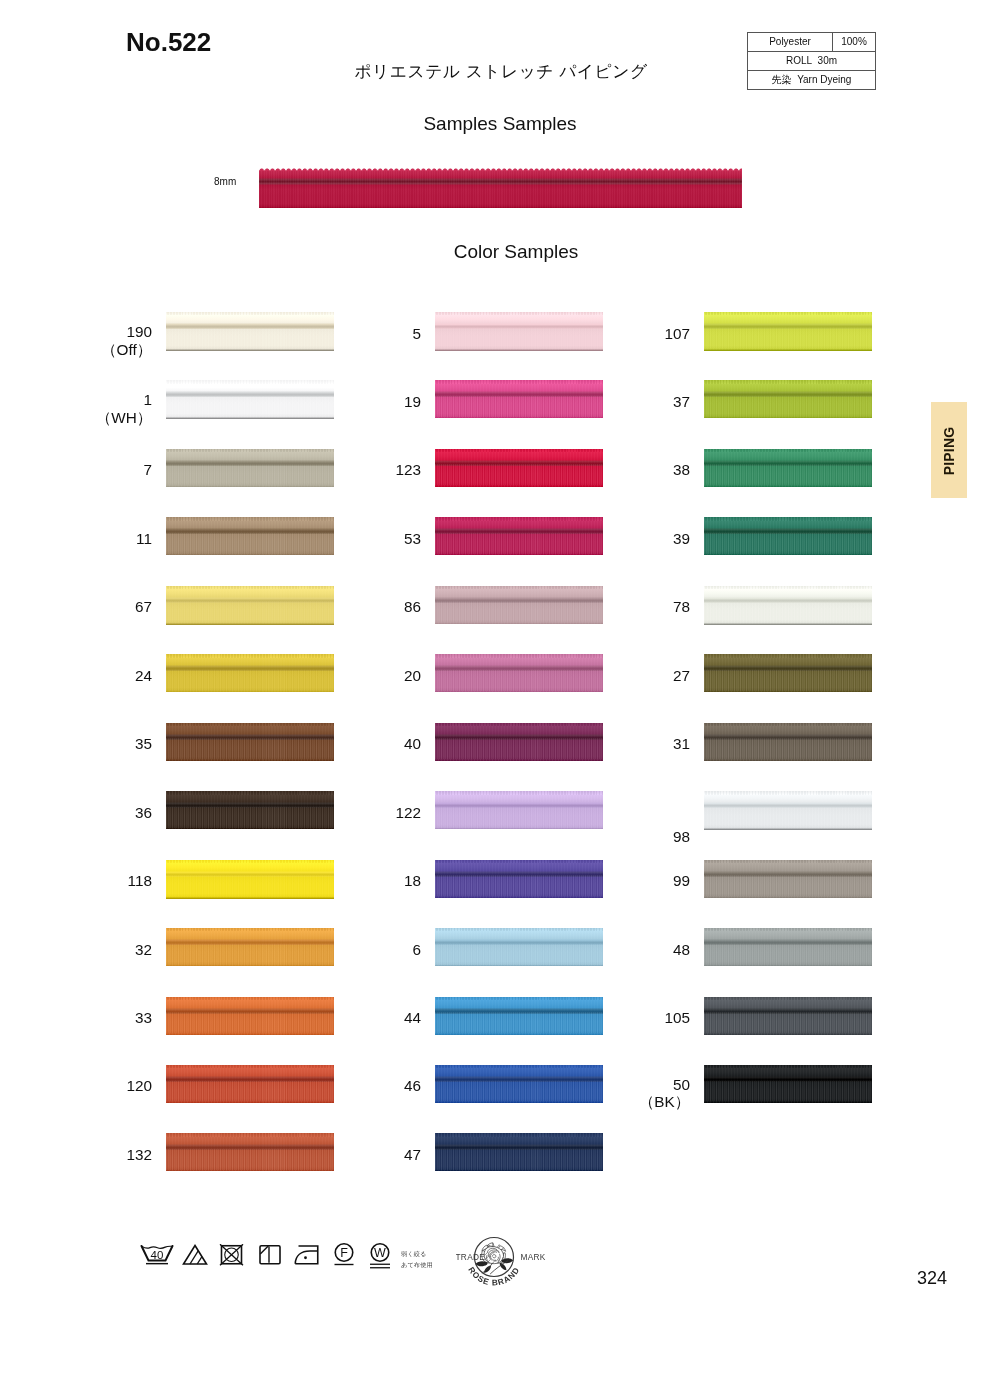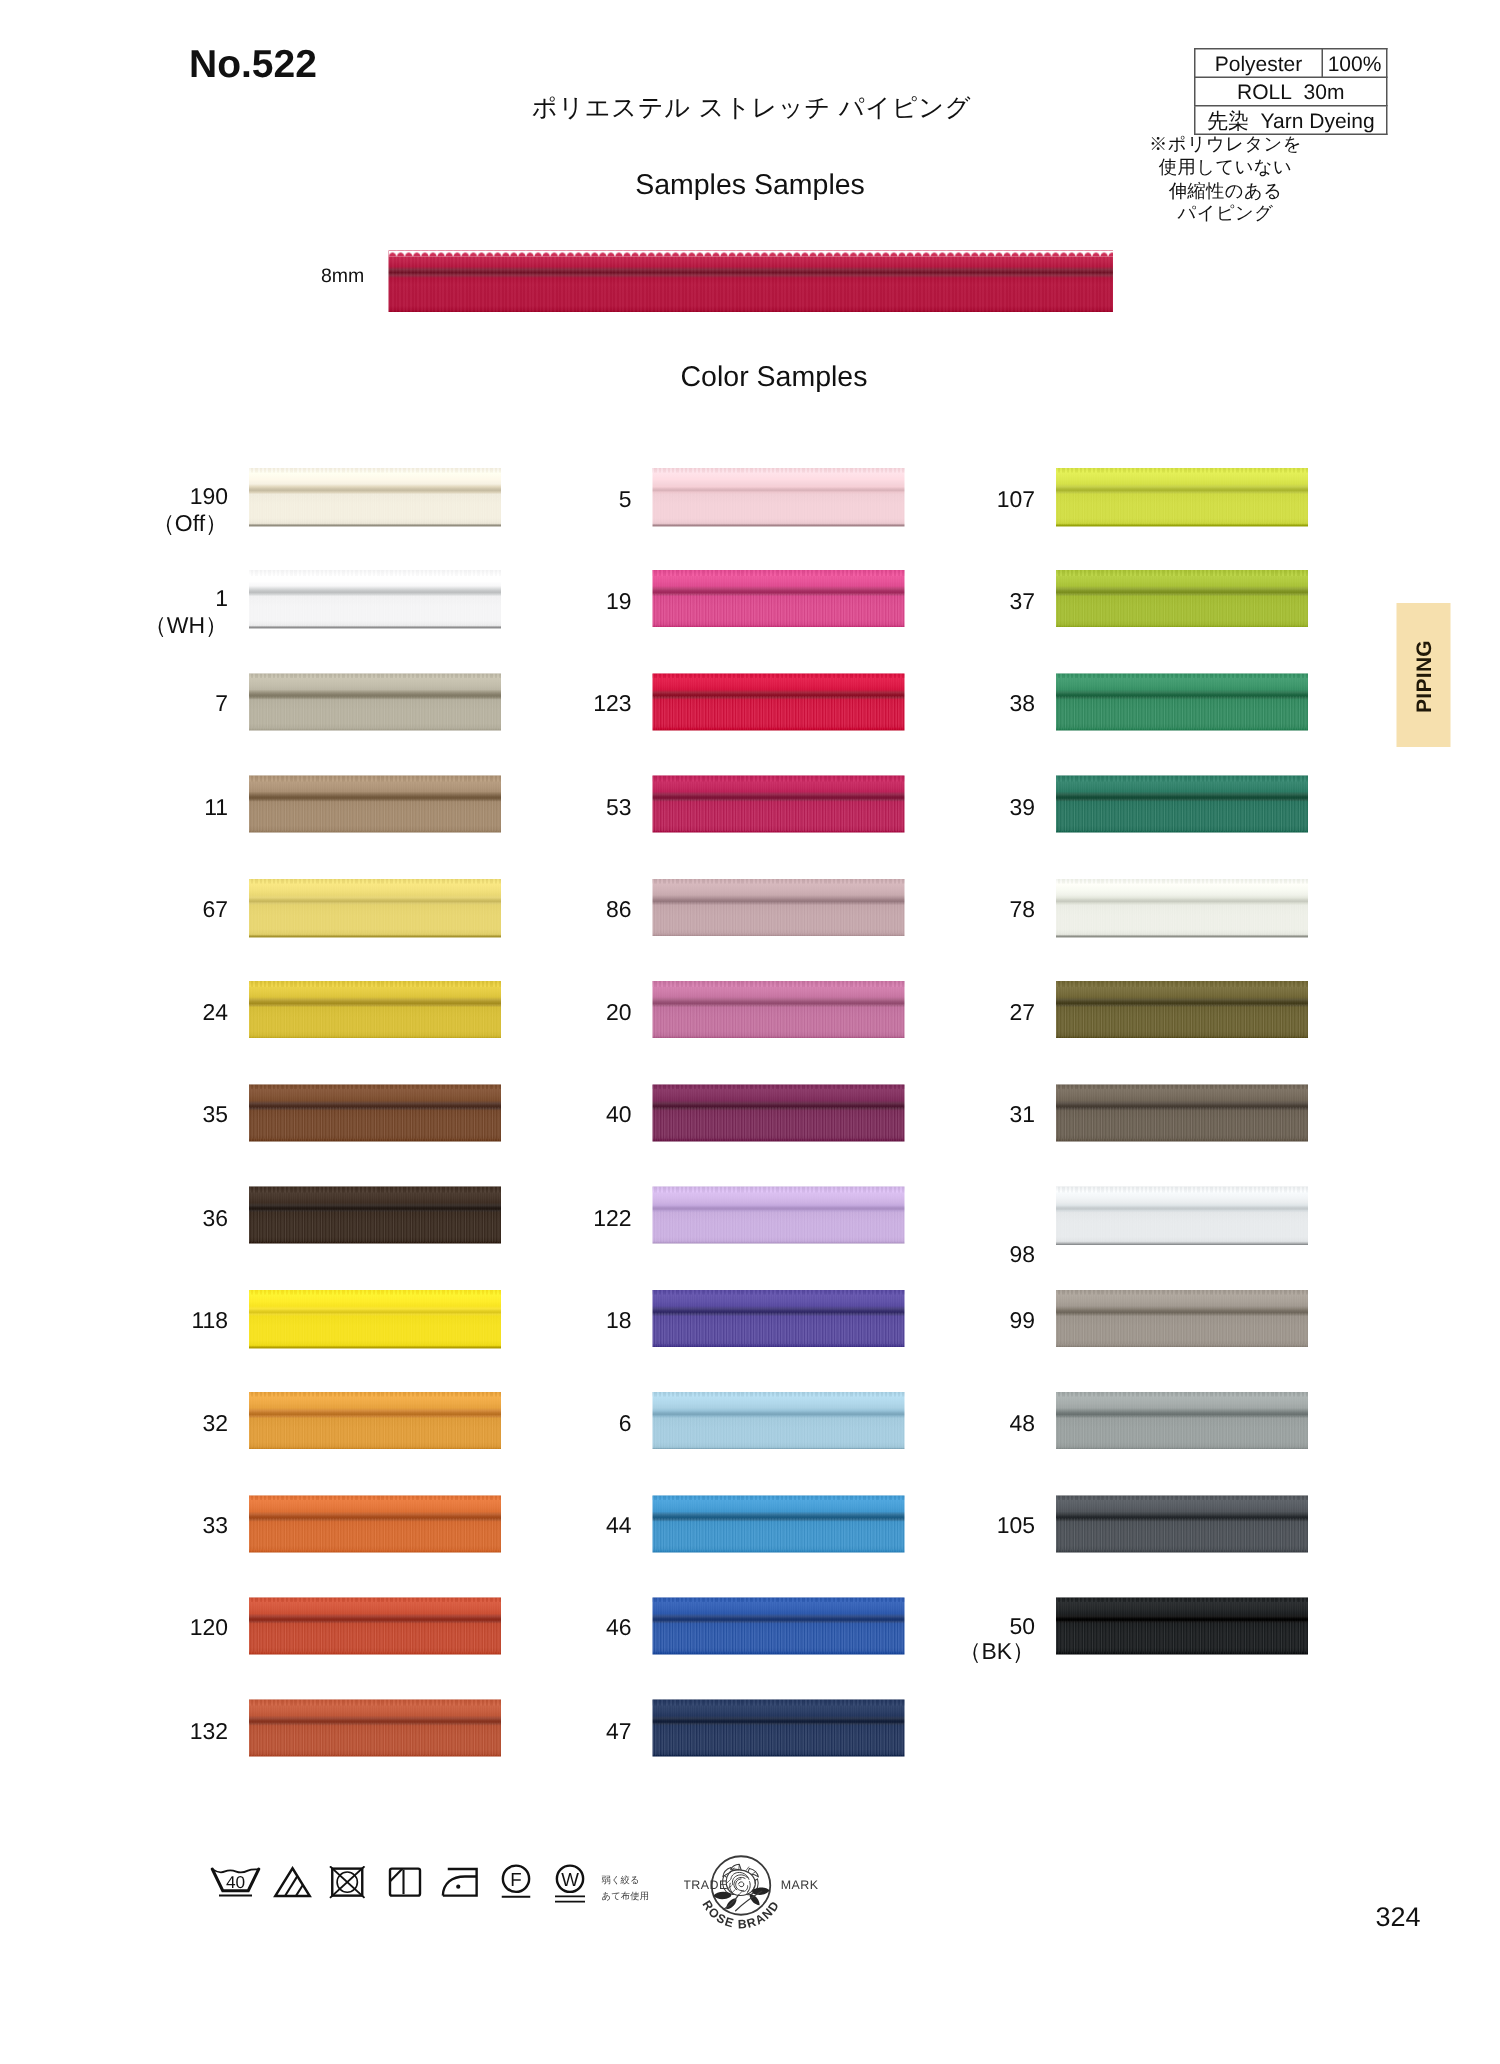--- a/index.html
+++ b/index.html
@@ -7,34 +7,34 @@
   body{width:1000px;height:1376px;background:#fff;font-family:"Liberation Sans",sans-serif;color:#111;position:relative;overflow:hidden;
        -webkit-font-smoothing:antialiased;}
   .page{position:absolute;left:0;top:0;width:1000px;height:1376px;}
 
   
   #product-code{position:absolute;left:126px;top:27px;font-size:26px;font-weight:bold;}
   #main-title{position:absolute;left:251px;top:25px;width:500px;text-align:center;font-size:31.6px;letter-spacing:0px;white-space:nowrap;}
   #sub-title{position:absolute;left:251px;top:60px;width:500px;text-align:center;font-size:16.8px;letter-spacing:0.5px;}
 
   
-  #spec-table{position:absolute;left:796px;top:32px;width:126px;border-collapse:collapse;font-size:14px;
+  #spec-table{position:absolute;left:747px;top:32px;width:126px;border-collapse:collapse;font-size:10px;
       table-layout:fixed;}
   #spec-table td{border:1px solid #555;text-align:center;padding:0;height:18px;white-space:nowrap;line-height:18px;}
   #spec-table td.c-mat{width:84px;}
   #spec-table td.c-pct{width:42px;}
   #spec-note{position:absolute;left:748px;top:89px;width:138px;text-align:center;font-size:12.2px;line-height:1.27;letter-spacing:0.3px;}
 
   
   .section-title{position:absolute;left:0;width:1000px;text-align:center;font-size:19px;}
   #quality-title{top:113px;}
   #color-title{top:241px;margin-left:16px;}
 
   
-  #quality-label{position:absolute;left:214px;top:176px;font-size:13px;}
+  #quality-label{position:absolute;left:214px;top:176px;font-size:10px;}
   #quality-strip{position:absolute;left:259px;top:167px;width:483px;height:41px;}
 
   
   .piping{position:relative;overflow:hidden;}
   .piping .weave-tex{position:absolute;left:0;right:0;top:0;bottom:0;
       -webkit-mask-image:linear-gradient(to bottom, rgba(0,0,0,.55) 0%, rgba(0,0,0,.55) 28%, rgba(0,0,0,.25) 38%, rgba(0,0,0,1) 46%, rgba(0,0,0,1) 100%);
       mask-image:linear-gradient(to bottom, rgba(0,0,0,.55) 0%, rgba(0,0,0,.55) 28%, rgba(0,0,0,.25) 38%, rgba(0,0,0,1) 46%, rgba(0,0,0,1) 100%);
       background-image:repeating-linear-gradient(90deg,
          rgba(255,255,255,.042) 0px, rgba(255,255,255,.042) 0.7px,
          rgba(0,0,0,.021) 0.7px, rgba(0,0,0,.021) 1.5px);}
@@ -82,26 +82,20 @@
       <td class="c-pct">100%</td>
     </tr>
     <tr>
       <td colspan="2">ROLL&nbsp; 30m</td>
     </tr>
     <tr>
       <td colspan="2">先染&nbsp; Yarn Dyeing</td>
     </tr>
   </tbody>
     </table>
-  <div id="spec-note">
-    <div>※ポリウレタンを</div>
-    <div>使用していない</div>
-    <div>伸縮性のある</div>
-    <div>パイピング</div>
-  </div>
 
   <div class="section-title" id="quality-title">Samples Samples</div>
   <div id="quality-label">8mm</div>
   <div id="quality-strip" class="piping" style="background: linear-gradient(rgb(197, 38, 79) 0%, rgb(201, 42, 83) 6%, rgb(191, 32, 73) 18%, rgb(181, 22, 63) 26%, rgb(136, 42, 63) 31%, rgb(110, 16, 37) 36%, rgb(140, 46, 67) 40%, rgb(177, 18, 59) 45%, rgb(183, 24, 65) 55%, rgb(181, 22, 63) 70%, rgb(181, 22, 63) 90%, rgb(171, 12, 53) 97%, rgb(155, 0, 37) 100%);">
       <div class="fine-rib"></div>
       <div class="scallop" style="background-image: radial-gradient(3.1px 3.4px at 50% 104%, rgb(205, 46, 87) 0%, rgb(205, 46, 87) 72%, rgba(255, 255, 255, 0.92) 86%, rgb(255, 255, 255) 100%); background-size: 5.4px 4px;"></div>
     </div>
 
   <div class="section-title" id="color-title">Color Samples</div>
   <div id="color-grid">

